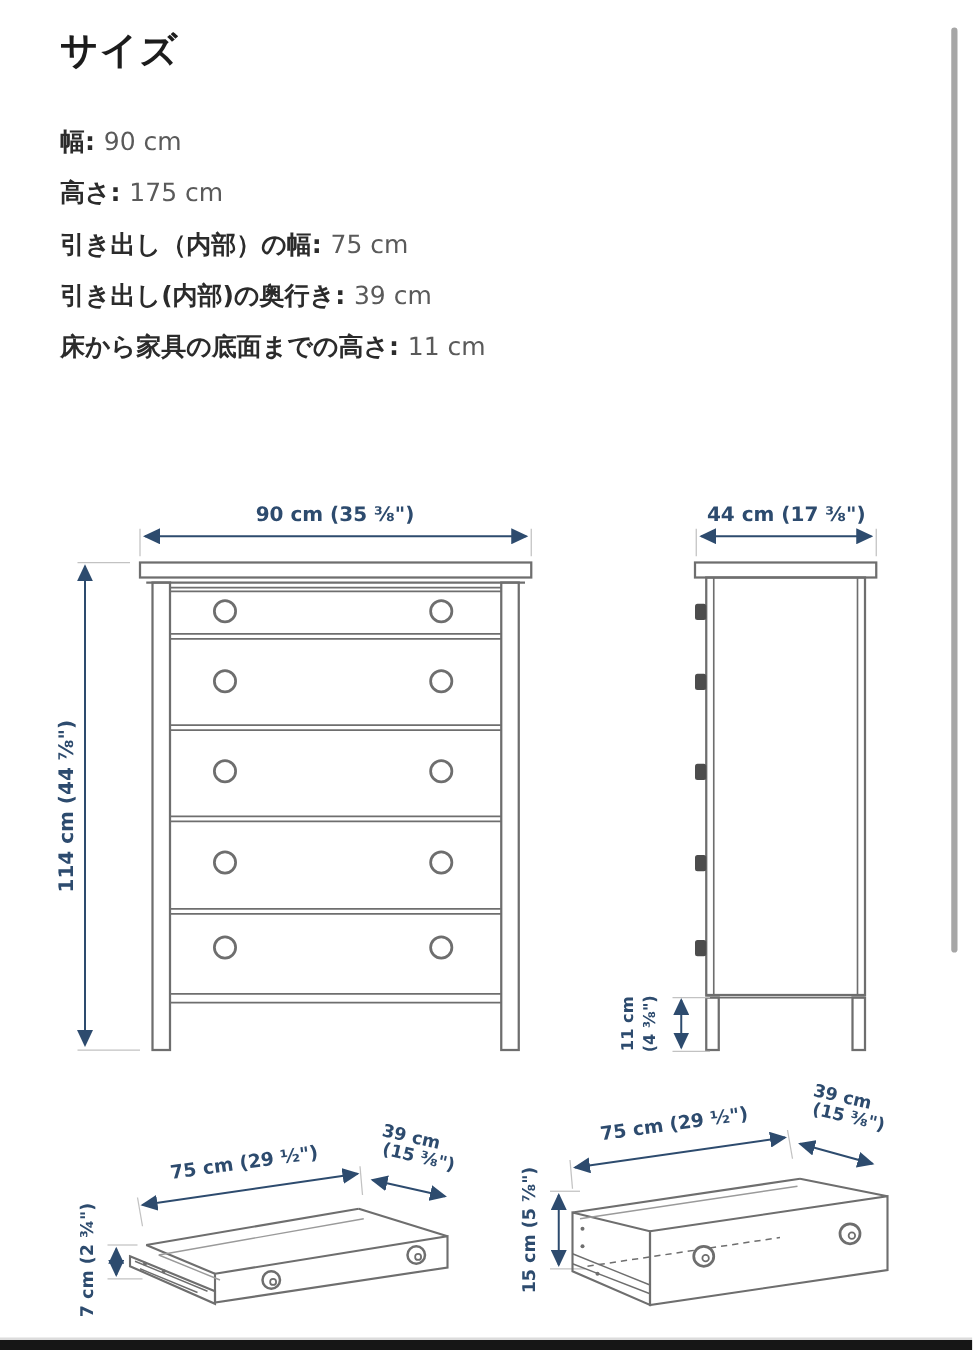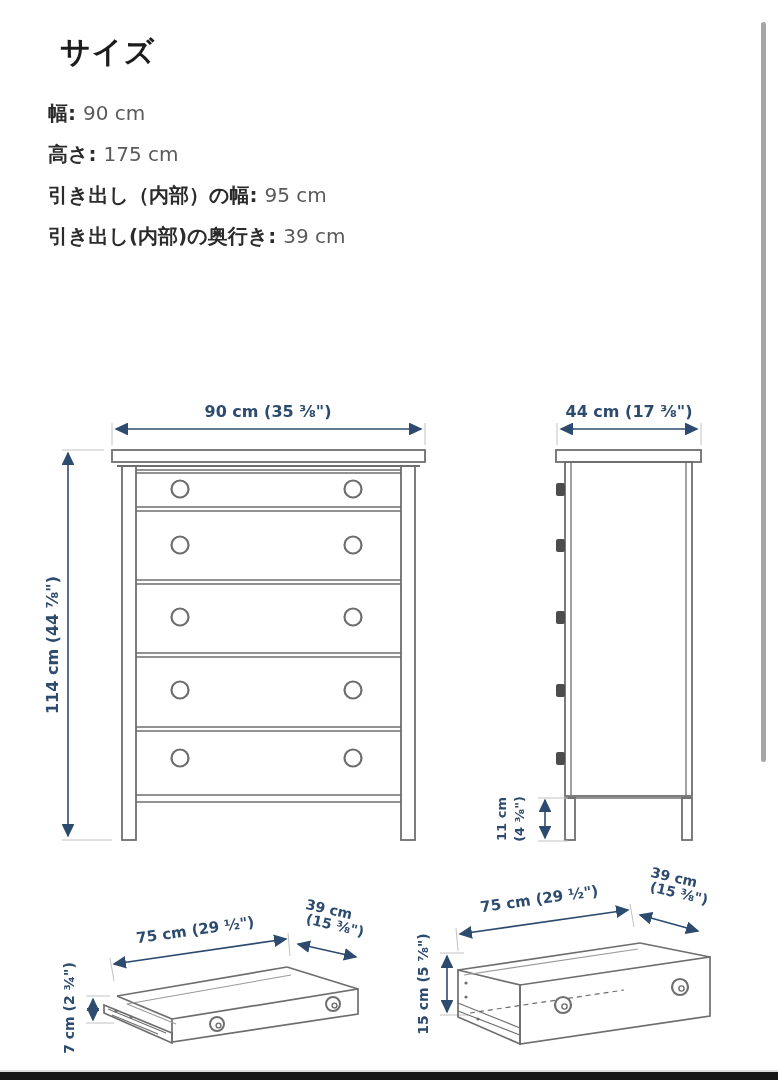--- a/index.html
+++ b/index.html
@@ -1,18 +1,18 @@
 <!DOCTYPE html>
 <html><head>
 <meta charset="utf-8">
 <style>
   html,body{margin:0;padding:0;background:#fff;}
   .page{position:relative;width:778px;height:1080px;background:#ffffff;overflow:hidden;
         font-family:"DejaVu Sans","Liberation Sans",sans-serif;}
-  .title{position:absolute;left:48px;top:20px;margin:12px;font-size:30px;font-weight:700;color:#1c1c1c;letter-spacing:1px;}
+  .title{position:absolute;left:48px;top:20px;margin:0;font-size:30px;font-weight:700;color:#1c1c1c;letter-spacing:1px;}
   .specs{position:absolute;left:48px;top:100px;display:flex;flex-direction:column;gap:15px;}
   .spec-row{font-size:20px;line-height:26px;white-space:nowrap;}
   .spec-label{font-weight:700;color:#2b2b2b;margin-right:7px;}
   .spec-value{font-weight:400;color:#5a5a5a;}
   svg.diagram{position:absolute;left:0;top:383px;}
   .dimtext{font-family:"DejaVu Sans","Liberation Sans",sans-serif;font-weight:700;fill:#2d4b6e;}
   .scrollbar-thumb{position:absolute;left:761px;top:22px;width:5px;height:740px;background:#a6a6a6;border-radius:3px;}
   .bottom-line{position:absolute;left:0;top:1070px;width:778px;height:2px;background:#dcdcdc;}
   .bottom-bar{position:absolute;left:0;top:1072px;width:778px;height:8px;background:#161616;}
 </style>
@@ -24,24 +24,27 @@
   <h1 class="title">サイズ</h1>
 
   <div class="specs">
     <div class="spec-row">
       <span class="spec-label">幅:</span><span class="spec-value">90 cm</span>
     </div>
     <div class="spec-row">
       <span class="spec-label">高さ:</span><span class="spec-value">175 cm</span>
     </div>
     <div class="spec-row">
-      <span class="spec-label">引き出し（内部）の幅:</span><span class="spec-value">95 cm</span>
+      <span class="spec-label">引き出し（内部）の幅:</span><span class="spec-value">75 cm</span>
     </div>
     <div class="spec-row">
       <span class="spec-label">引き出し(内部)の奥行き:</span><span class="spec-value">39 cm</span>
+    </div>
+    <div class="spec-row">
+      <span class="spec-label">床から家具の底面までの高さ:</span><span class="spec-value">11 cm</span>
     </div>
   </div>
 
   <svg class="diagram" width="778" height="697" viewBox="0 0 778 697">
     <defs>
       <marker id="arrow" orient="auto-start-reverse" markerWidth="9" markerHeight="8" refX="7.5" refY="4">
         <path d="M0,0 L8.5,4 L0,8 z" fill="#2d4b6e"></path>
       </marker>
     </defs>
 

